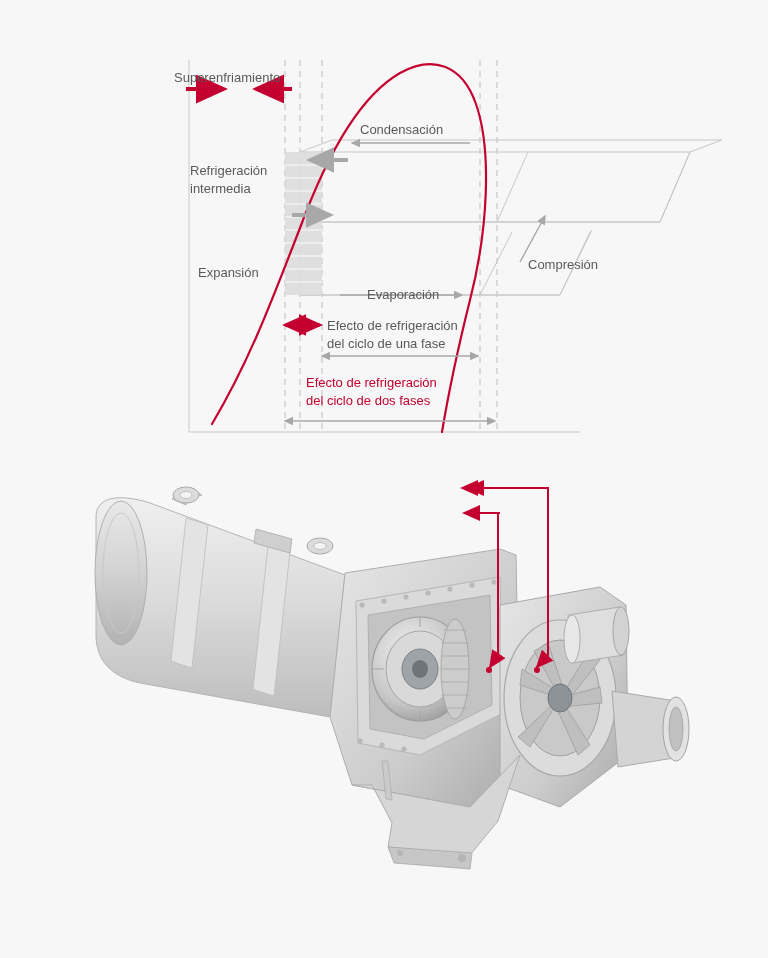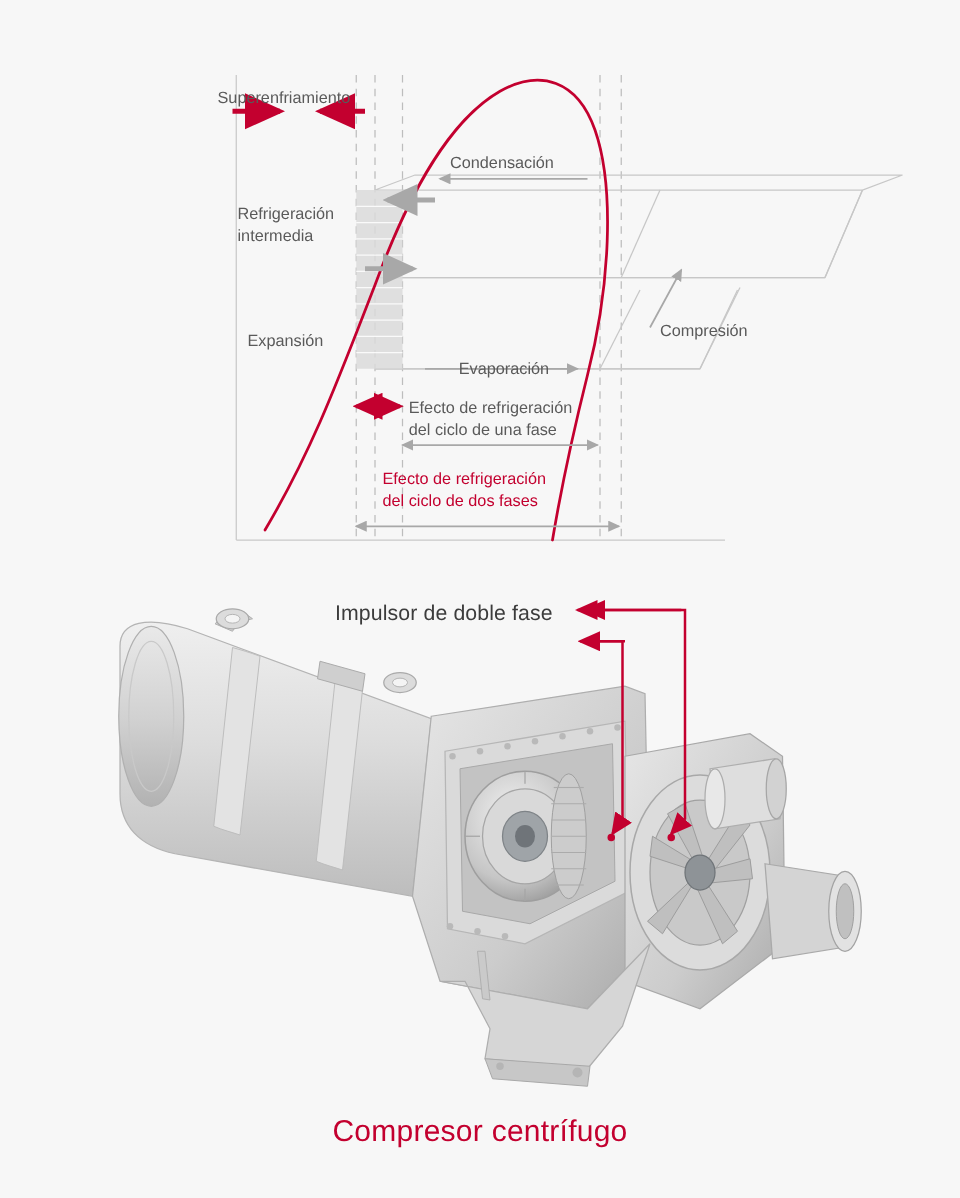--- a/index.html
+++ b/index.html
@@ -272,17 +272,15 @@
       <path d="M466,58 L498,58 L498,200 L490,212" fill="none" stroke="#c3002f" stroke-width="2" marker-end="url(#arrRed2)"></path>
       <path d="M470,33 L462,33" fill="none" stroke="#c3002f" stroke-width="2" marker-end="url(#arrRed2)" transform="translate(0,0)"></path>
       <path d="M545,33 L468,33" fill="none" stroke="#c3002f" stroke-width="2" marker-end="url(#arrRed2)"></path>
       <path d="M500,58 L464,58" fill="none" stroke="#c3002f" stroke-width="2" marker-end="url(#arrRed2)"></path>
 
       <circle cx="537" cy="215" r="3" fill="#c3002f"></circle>
       <circle cx="489" cy="215" r="3" fill="#c3002f"></circle>
     </svg>
   </div>
 
-  <div class="impeller-label">Impulsor de doble fase</div>
-
-  <div class="caption">Compresor centrífugo</div>
+
 
 </div>
 
 </body></html>

